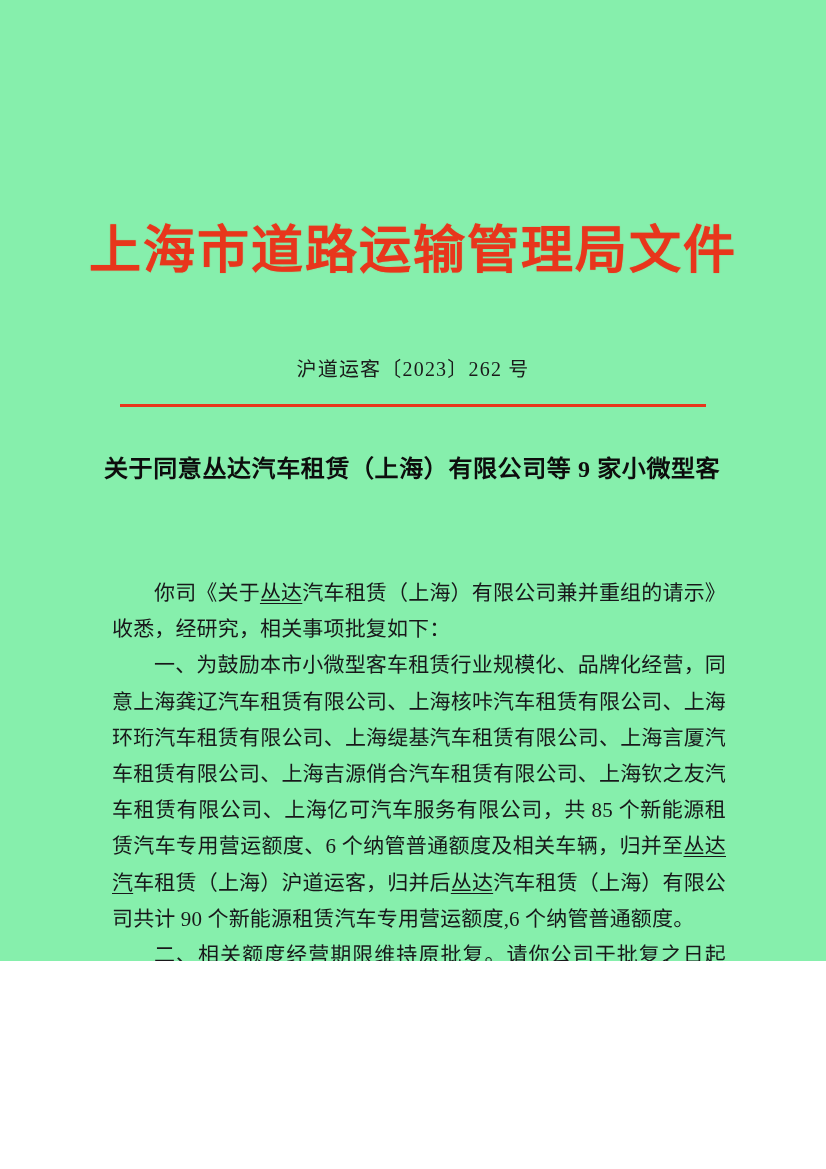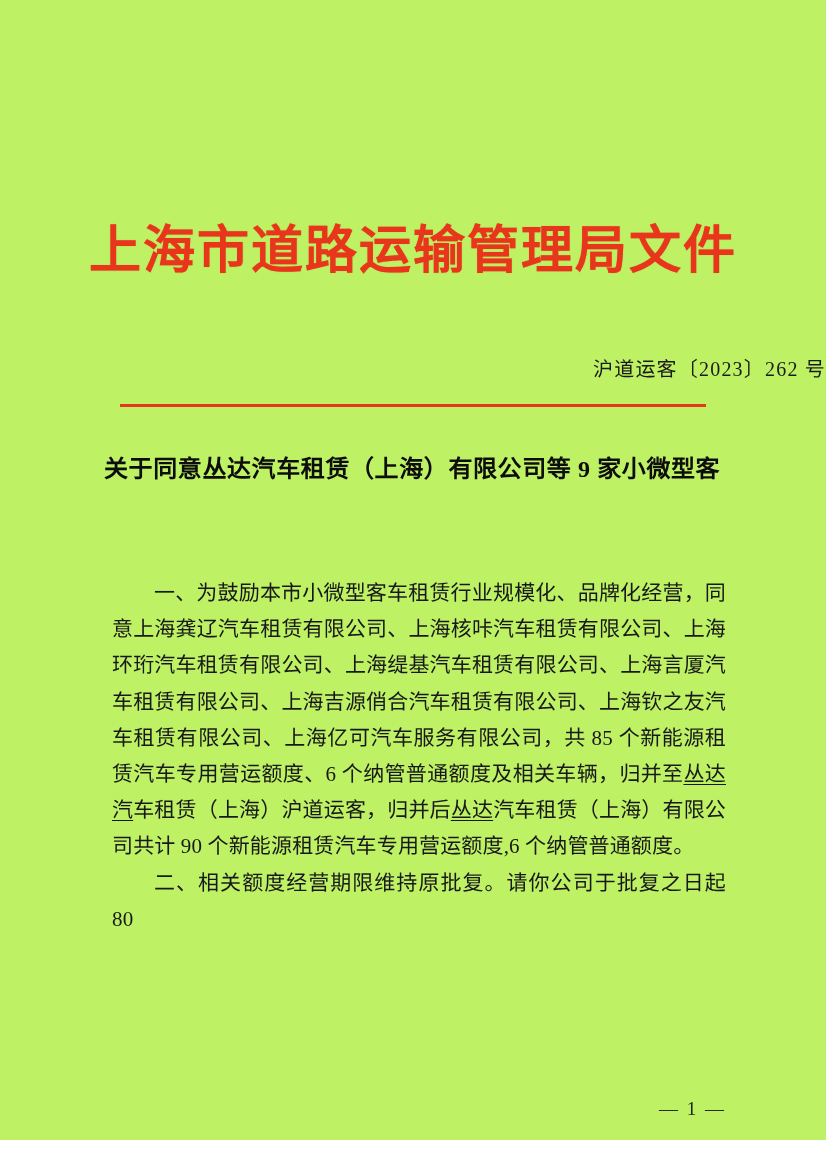--- a/index.html
+++ b/index.html
@@ -9,23 +9,23 @@
     background: #ffffff;
   }
   body {
     font-family: "Liberation Serif", "DejaVu Serif", serif;
     color: #1a1a1a;
     -webkit-font-smoothing: antialiased;
   }
   .page {
     position: relative;
     width: 826px;
-    height: 1140px;
+    height: 961px;
     margin: 0 auto;
-    background: #bef264;
+    background: #86efac;
     box-sizing: border-box;
     overflow: hidden;
   }
 
   
   .masthead {
     position: absolute;
     top: 222px;
     left: 0;
     right: 0;
@@ -42,21 +42,21 @@
     white-space: nowrap;
     text-shadow: 0 0 1px rgba(232, 54, 28, 0.55);
   }
 
   
   .doc-number-row {
     position: absolute;
     top: 353px;
     left: 0;
     right: 0;
-    text-align: right;
+    text-align: center;
   }
   .doc-number {
     display: inline-block;
     font-family: "Liberation Serif", "DejaVu Serif", serif;
     font-size: 20px;
     letter-spacing: 1.2px;
     color: #1a1a1a;
     white-space: nowrap;
   }
 
@@ -142,20 +142,21 @@
 
   <div class="red-rule"></div>
 
   <div class="doc-title">
     <span class="title-line">关于同意丛达汽车租赁（上海）有限公司等 9 家小微型客</span>
   </div>
 
   <div class="body-block">
 
 
+    <p class="p-indent"><span>你司《关于</span><span class="u">丛达</span><span>汽车租赁（上海）有限公司兼并重组的请示》收悉，经研究，相关事项批复如下：</span></p>
 
     <p class="p-indent"><span>一、为鼓励本市小微型客车租赁行业规模化、品牌化经营，同意上海龚辽汽车租赁有限公司、上海核咔汽车租赁有限公司、上海环珩汽车租赁有限公司、上海缇基汽车租赁有限公司、上海言厦汽车租赁有限公司、上海吉源俏合汽车租赁有限公司、上海钦之友汽车租赁有限公司、上海亿可汽车服务有限公司，共 85 个新能源租赁汽车专用营运额度、6 个纳管普通额度及相关车辆，归并至</span><span class="u">丛达汽</span><span>车租赁（上海）沪道运客，归并后</span><span class="u">丛达</span><span>汽车租赁（上海）有限公司共计 90 个新能源租赁汽车专用营运额度,6 个纳管普通额度。</span></p>
 
     <p class="p-indent">二、相关额度经营期限维持原批复。请你公司于批复之日起 80</p>
 
   </div>
 
   <div class="page-footer">— 1 —</div>
 
 </div>

